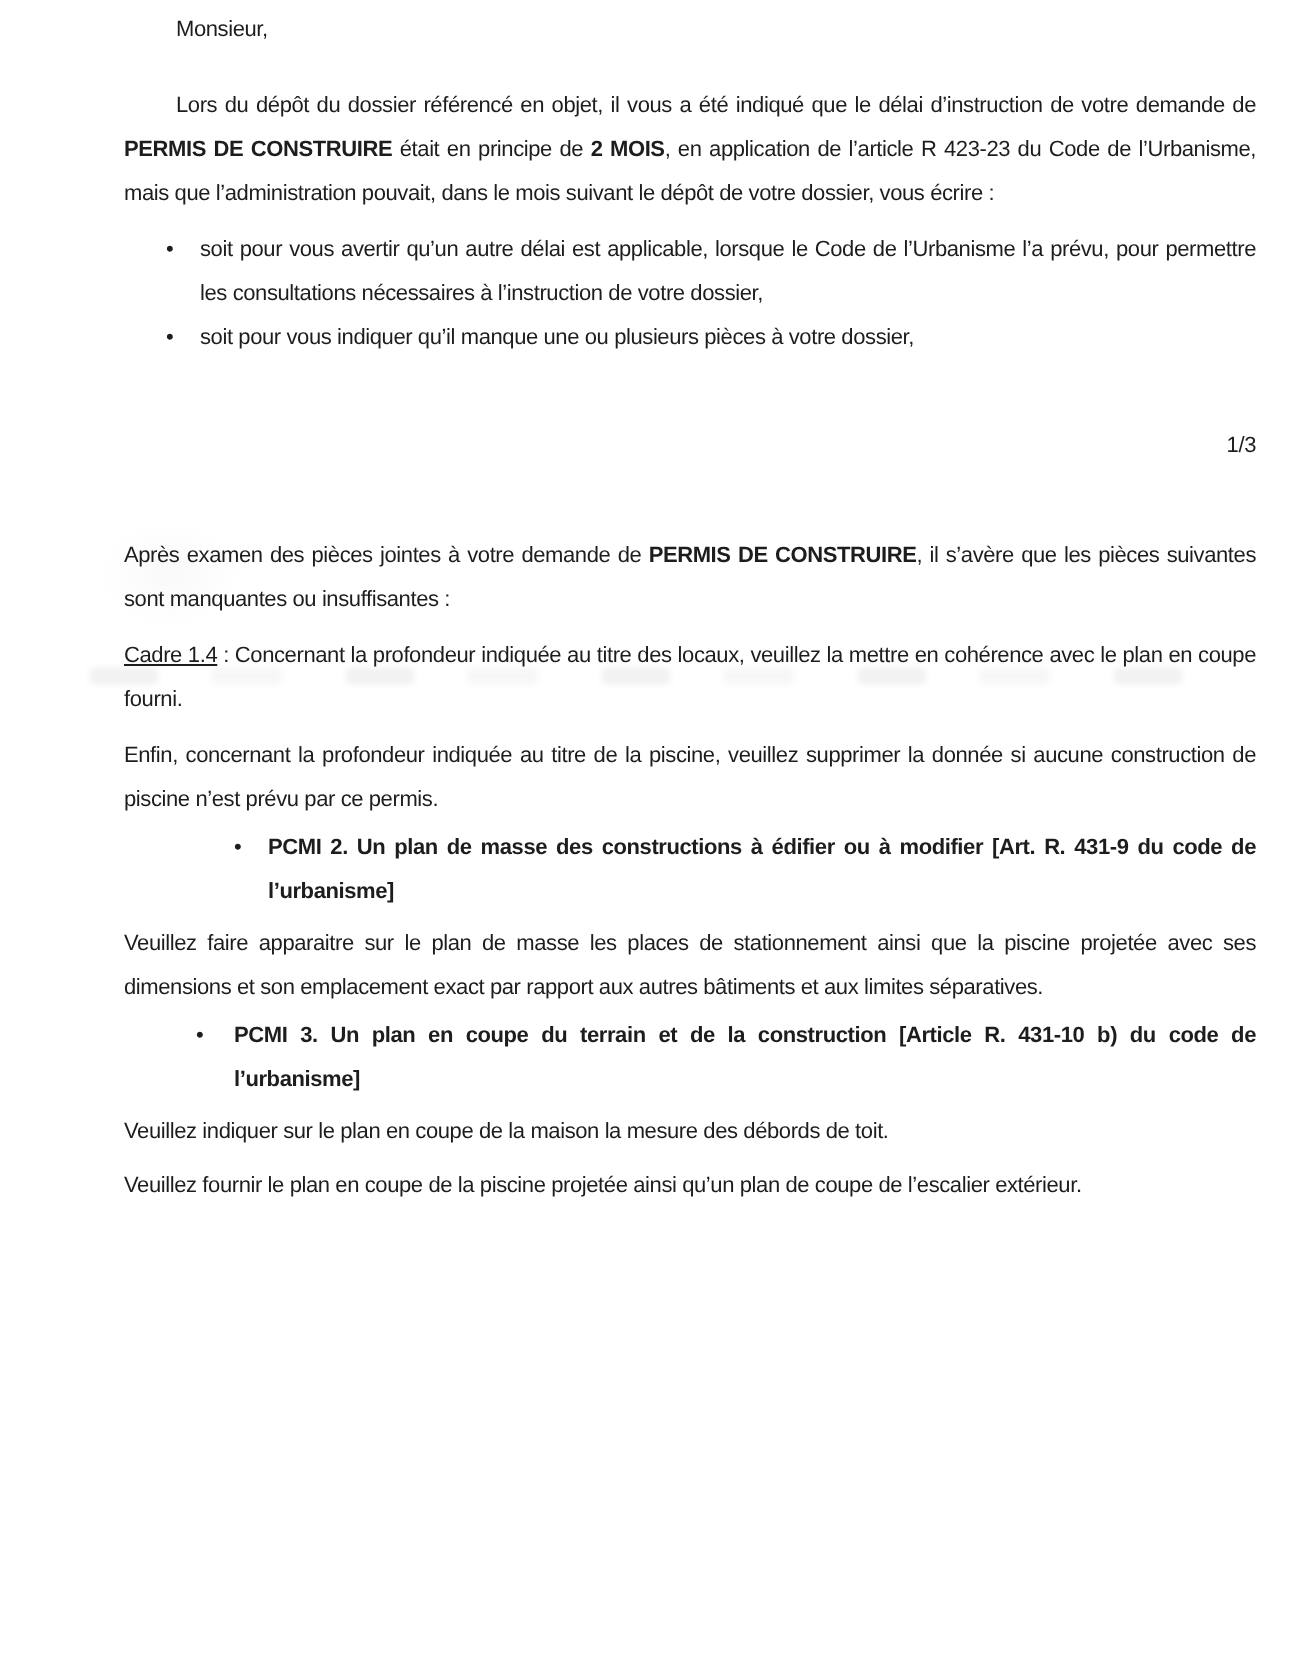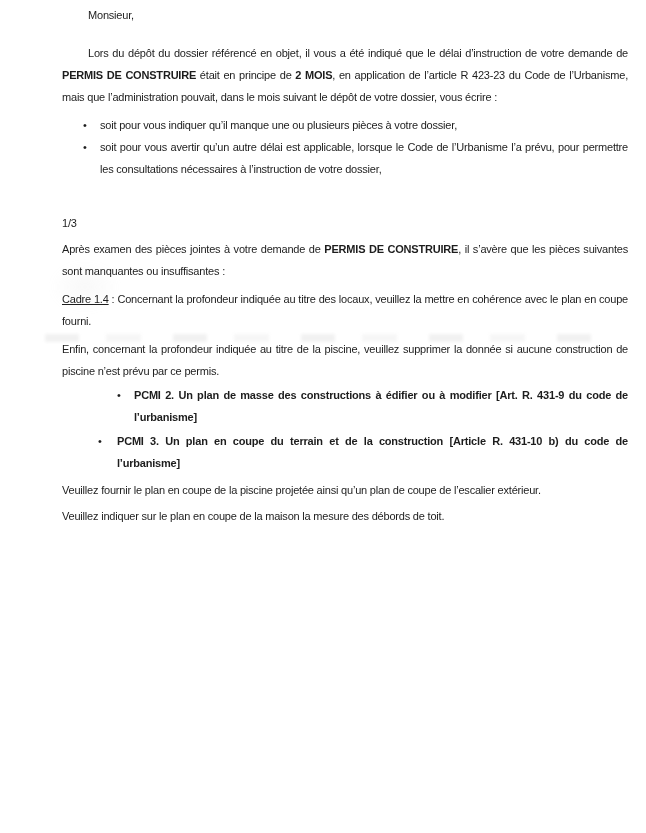--- a/index.html
+++ b/index.html
@@ -7,31 +7,31 @@
     position:relative;width:646px;height:610px;background:var(--paper,#fff);
     font-family:Liberation Sans, sans-serif;
     font-size:11px;line-height:22px;letter-spacing:-0.2px;
     color:var(--ink,#1d1d1d);overflow:hidden;
   }
   .content{position:absolute;left:62px;top:4px;width:566px;}
   p,ul,li,div{margin:0;padding:0;}
   ul{list-style:none;}
   .jst{text-align:justify;}
   .indent{text-indent:26px;}
-  .center{text-align:left;}
+  .center{text-align:right;}
   
   .li1{position:relative;padding-left:38px;}
   .li1::before{content:"\2022";position:absolute;left:21px;top:0;}
   .liA{position:relative;padding-left:72px;font-weight:bold;}
   .liA::before{content:"\2022";position:absolute;left:55px;top:0;font-weight:normal;}
   .liB{position:relative;padding-left:55px;font-weight:bold;}
   .liB::before{content:"\2022";position:absolute;left:36px;top:0;font-weight:normal;}
   
   .mt2{margin-top:2px}.mt4{margin-top:4px}.mt5{margin-top:5px}.mt6{margin-top:6px}
-  .mt8{margin-top:16px}.mt19{margin-top:4px}.mt31{margin-top:31px}.mt32{margin-top:32px}
+  .mt8{margin-top:16px}.mt19{margin-top:33px}.mt31{margin-top:31px}.mt32{margin-top:32px}
   
   .streak{position:absolute;filter:blur(1.5px);pointer-events:none;}
   .streak-mid{
     top:334px;left:45px;width:565px;height:8px;opacity:.55;
     background:repeating-linear-gradient(90deg,
       rgba(185,185,185,.35) 0 34px, rgba(255,255,255,0) 34px 61px,
       rgba(200,200,200,.28) 61px 96px, rgba(255,255,255,0) 96px 128px);
   }
   .streak-bottom{
     top:809px;left:38px;width:608px;height:8px;opacity:.6;
@@ -52,42 +52,43 @@
   <div class="streak streak-bottom"></div>
   <div class="streak blob-left"></div>
 
   <div class="content">
 
     <p class="indent">Monsieur,</p>
 
     <p class="jst indent mt8"><span>Lors du dépôt du dossier référencé en objet, il vous a été indiqué que le délai d’instruction de votre demande de </span><span style="font-weight: bold;">PERMIS DE CONSTRUIRE</span><span> était en principe de </span><span style="font-weight: bold;">2 MOIS</span><span>, en application de l’article R 423-23 du Code de l’Urbanisme, mais que l’administration pouvait, dans le mois suivant le dépôt de votre dossier, vous écrire :</span></p>
 
     <ul class="mt6">
+      <li class="li1 jst">soit pour vous avertir qu’un autre délai est applicable, lorsque le Code de l’Urbanisme l’a prévu, pour permettre les consultations nécessaires à l’instruction de votre dossier,</li>
       <li class="li1 jst">soit pour vous indiquer qu’il manque une ou plusieurs pièces à votre dossier,</li>
-      <li class="li1 jst">soit pour vous avertir qu’un autre délai est applicable, lorsque le Code de l’Urbanisme l’a prévu, pour permettre les consultations nécessaires à l’instruction de votre dossier,</li>
     </ul>
 
     <div class="center mt32">1/3</div>
 
 
     <p class="jst mt19"><span>Après examen des pièces jointes à votre demande de </span><span style="font-weight: bold;">PERMIS DE CONSTRUIRE</span><span>, il s’avère que les pièces suivantes sont manquantes ou insuffisantes :</span></p>
 
 
     <p class="jst mt6"><span style="text-decoration: underline;">Cadre 1.4</span><span> : Concernant la profondeur indiquée au titre des locaux, veuillez la mettre en cohérence avec le plan en coupe fourni.</span></p>
 
     <p class="jst mt6">Enfin, concernant la profondeur indiquée au titre de la piscine, veuillez supprimer la donnée si aucune construction de piscine n’est prévu par ce permis.</p>
 
     <ul class="mt2">
       <li class="liA jst">PCMI 2. Un plan de masse des constructions à édifier ou à modifier [Art. R. 431-9 du code de l’urbanisme]</li>
     </ul>
 
+    <p class="jst mt4">Veuillez faire apparaitre sur le plan de masse les places de stationnement ainsi que la piscine projetée avec ses dimensions et son emplacement exact par rapport aux autres bâtiments et aux limites séparatives.</p>
 
 
     <ul class="mt2">
       <li class="liB jst">PCMI 3. Un plan en coupe du terrain et de la construction [Article R. 431-10 b) du code de l’urbanisme]</li>
     </ul>
 
+    <p class="jst mt4">Veuillez indiquer sur le plan en coupe de la maison la mesure des débords de toit.</p>
+
     <p class="jst mt5">Veuillez fournir le plan en coupe de la piscine projetée ainsi qu’un plan de coupe de l’escalier extérieur.</p>
-
-    <p class="jst mt4">Veuillez indiquer sur le plan en coupe de la maison la mesure des débords de toit.</p>
 
   </div>
 </div>
 
 </body></html>

